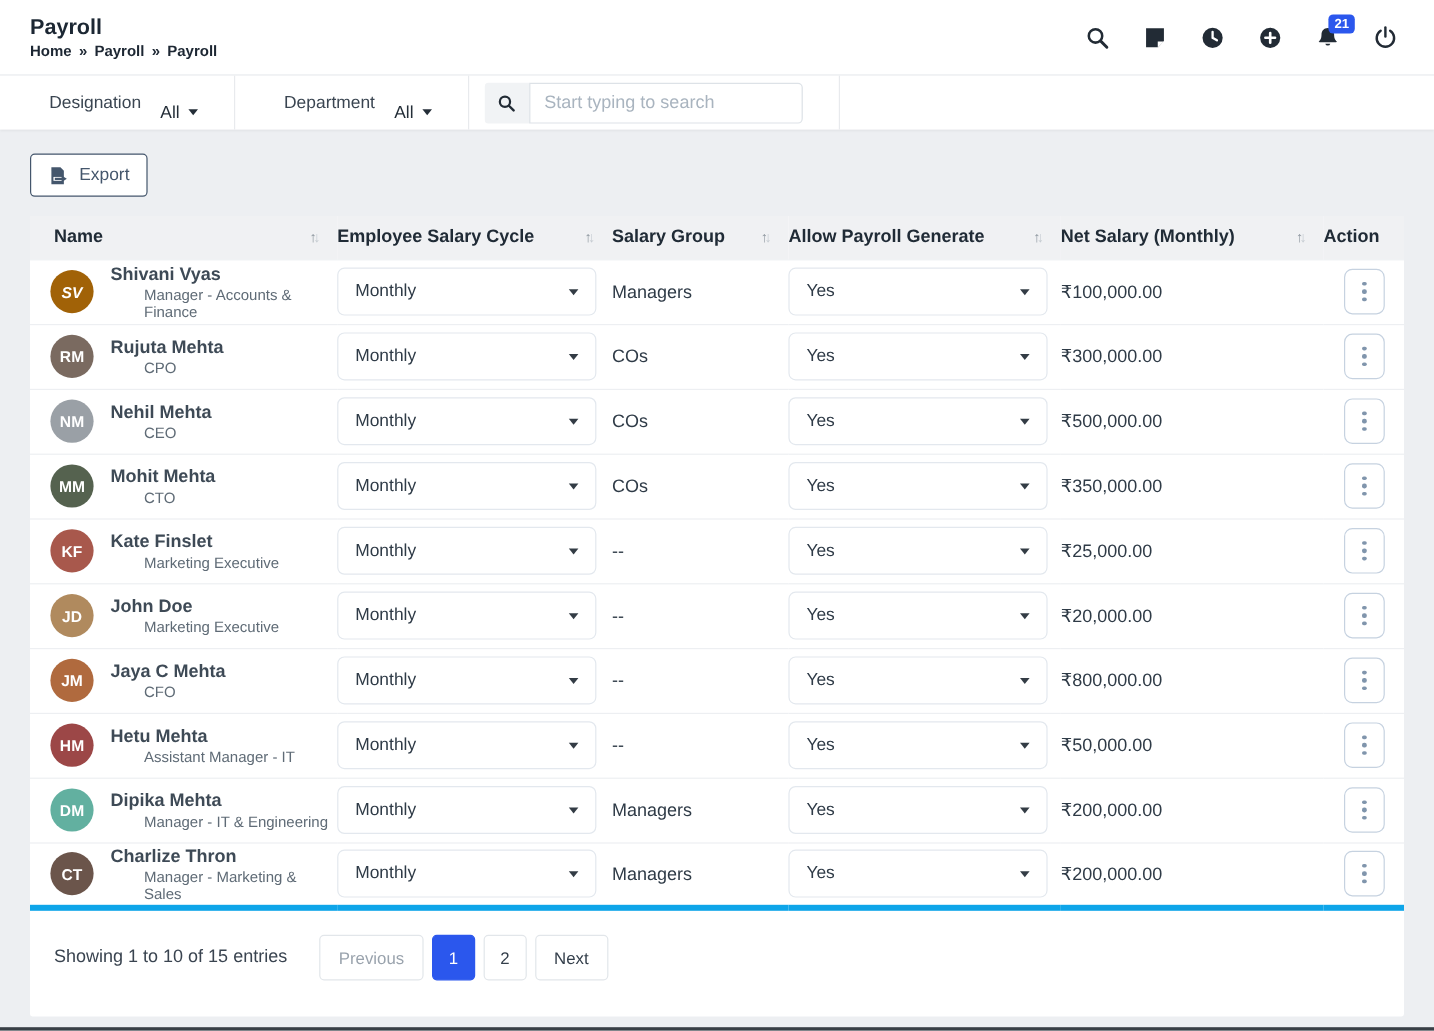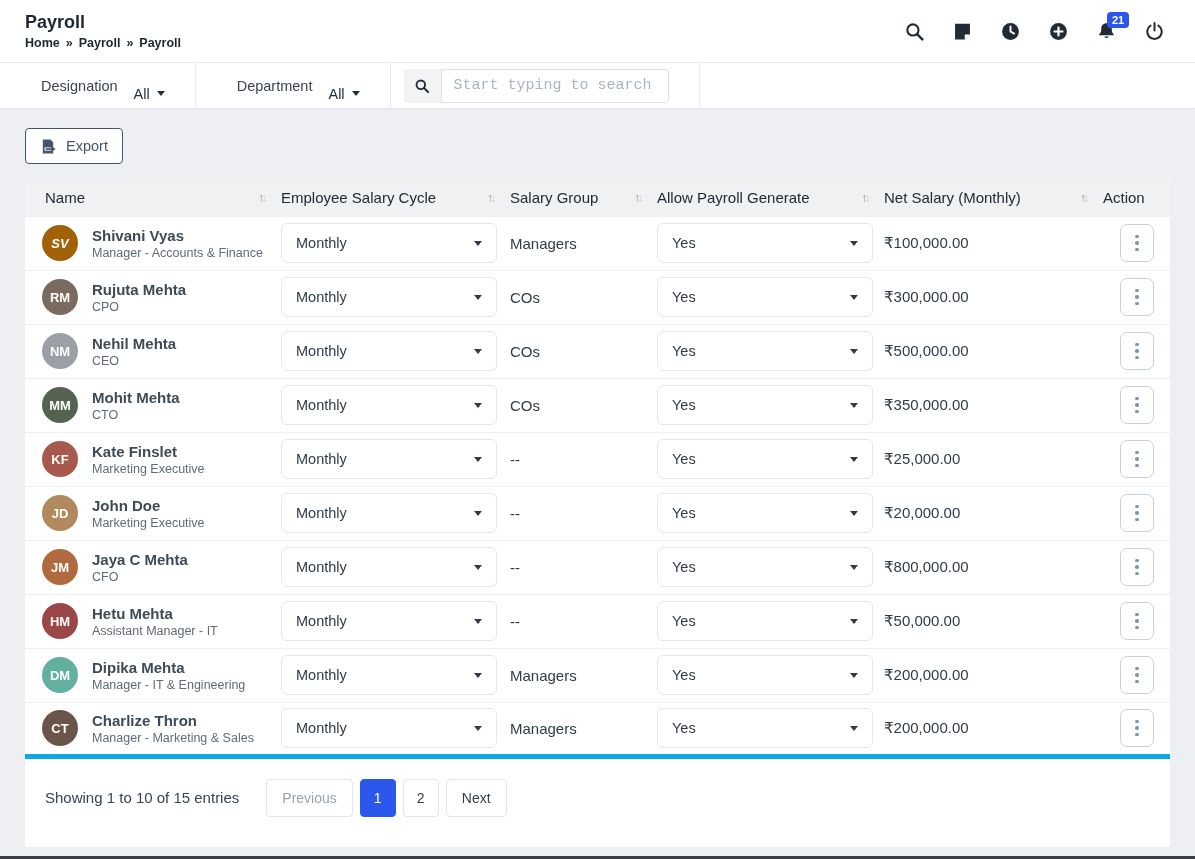--- a/index.html
+++ b/index.html
@@ -24,41 +24,41 @@
   
   .filterbar { background:#fff; height:46px; border-top:1px solid #e9ebee; box-shadow:0 1px 2px rgba(0,0,0,.05); display:flex; align-items:stretch; }
   .filter-seg { display:flex; align-items:center; gap:16px; padding:0 30px 0 41px; border-right:1px solid #e8eaed; }
   .filter-label { font-size:14.5px; color:#3a4551; }
   .filter-value { font-size:14.5px; font-weight:400; color:#242e38; display:flex; align-items:center; gap:7px; cursor:pointer;margin-top:16px; }
   .caret-down { width:0; height:0; border-left:4.5px solid transparent; border-right:4.5px solid transparent; border-top:5px solid #242e38; }
   .search-seg { display:flex; align-items:center; padding:0 30px 0 13px; border-right:1px solid #e8eaed; }
   .search-box { display:flex; height:34px; }
   .search-icon-box { width:37px; background:#f1f3f5; border-radius:3px 0 0 3px; display:flex; align-items:center; justify-content:center; color:#222b35; }
   .search-icon-box svg { width:16px; height:16px; }
-  .search-input { width:228px; height:34px; border:1px solid #dde2e7; border-radius:0 4px 4px 0; padding:0 12px; font-size:15px; color:#495761; font-family:Liberation Mono, monospace; outline:none; }
+  .search-input { width:228px; height:34px; border:1px solid #dde2e7; border-radius:0 4px 4px 0; padding:0 12px; font-size:15px; color:#495761; font-family:Liberation Sans, sans-serif; outline:none; }
   .search-input::placeholder { color:#a9b4bf; }
   
   .content { padding:20px 25px 0; }
   .export-btn { display:inline-flex; align-items:center; gap:9px; background:#fff; border:1px solid #44566c; color:#44566c; border-radius:4px; height:36px; padding:0 14px; font-size:14.5px; cursor:pointer; font-family:inherit; }
   .export-btn svg { width:17px; height:17px; }
   
   .card { background:#fff; margin-top:16px; border-radius:2px; }
   table { width:100%; border-collapse:collapse; table-layout:fixed; }
-  thead th { background:#f0f1f3; height:36px; font-size:15px; font-weight:400; color:#202b36; text-align:right; vertical-align:middle; }
+  thead th { background:#f0f1f3; height:36px; font-size:15px; font-weight:700; color:#202b36; text-align:right; vertical-align:middle; }
   .th-inner { display:flex; align-items:center; justify-content:space-between; padding-right:14px; cursor:pointer; }
   th:first-child .th-inner { padding-left:20px; }
   th:last-child .th-inner { cursor:default; }
   .sort { font-size:12px; line-height:1; white-space:nowrap; }
   .s-up { color:#8e979f; } .s-dn { color:#c6ccd2; margin-left:-3px; }
   tbody td { border-top:1px solid #edeff2; height:54px; vertical-align:middle; font-size:15px; color:#2f3b47; }
   tbody tr:last-child td { border-bottom:5px solid #0ea5e9; }
   .name-cell { display:flex; align-items:center; gap:14px; padding-left:17px; }
   .avatar { width:36px; height:36px; border-radius:50%; flex:0 0 36px; display:flex; align-items:center; justify-content:center; color:#fff; font-size:13px; font-weight:700; }
   .emp-name { display:block; font-size:15px; font-weight:600; color:#3e4a56; margin-bottom:2px; }
-  .emp-role { display:block; font-size:12.5px; color:#5f6b76; }
+  .emp-role { display:block; font-size:12.5px; color:#5f6b76;margin-left:28px; }
   .select { height:40px; width:216px; border:1px solid #e3e8ee; border-radius:6px; background:#fff; display:flex; align-items:center; justify-content:space-between; padding:0 14px; font-size:14.5px; color:#2f3b47; cursor:pointer; }
   .select .caret-down { border-top-color:#333c45; }
   .kebab { width:34px; height:38px; border:1px solid #c6d2e0; border-radius:7px; background:#fff; cursor:pointer; display:flex; flex-direction:column; align-items:center; justify-content:center; gap:3px; margin-left:17px; }
   .kebab i { width:3.5px; height:3.5px; border-radius:50%; background:#8095ac; display:block; }
   
   .table-footer { display:flex; align-items:center; justify-content:space-between; padding:20px 26px 30px 20px; }
   .show-wrap { display:flex; align-items:center; gap:11px; font-size:14.5px; color:#2f3b47; }
   .page-size-box { border:1px solid #e3e8ee; border-radius:4px; height:34px; width:62px; display:flex; align-items:center; justify-content:center; gap:9px; cursor:pointer; }
   .spin { display:flex; flex-direction:column; gap:2.5px; }
   .spin i { width:0; height:0; border-left:4px solid transparent; border-right:4px solid transparent; display:block; }

